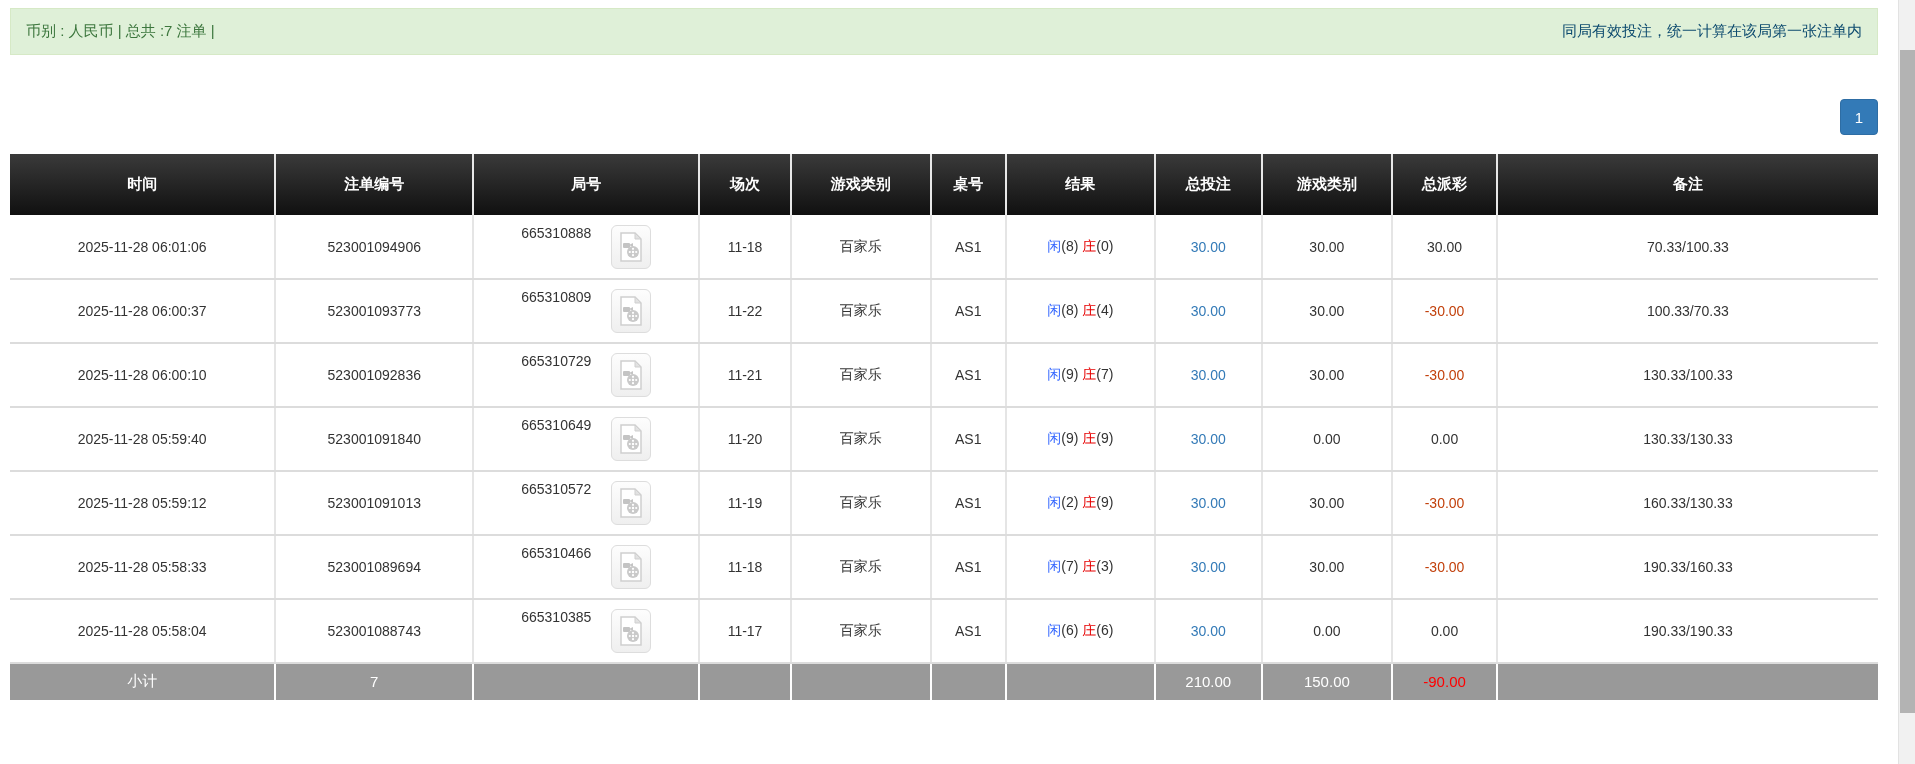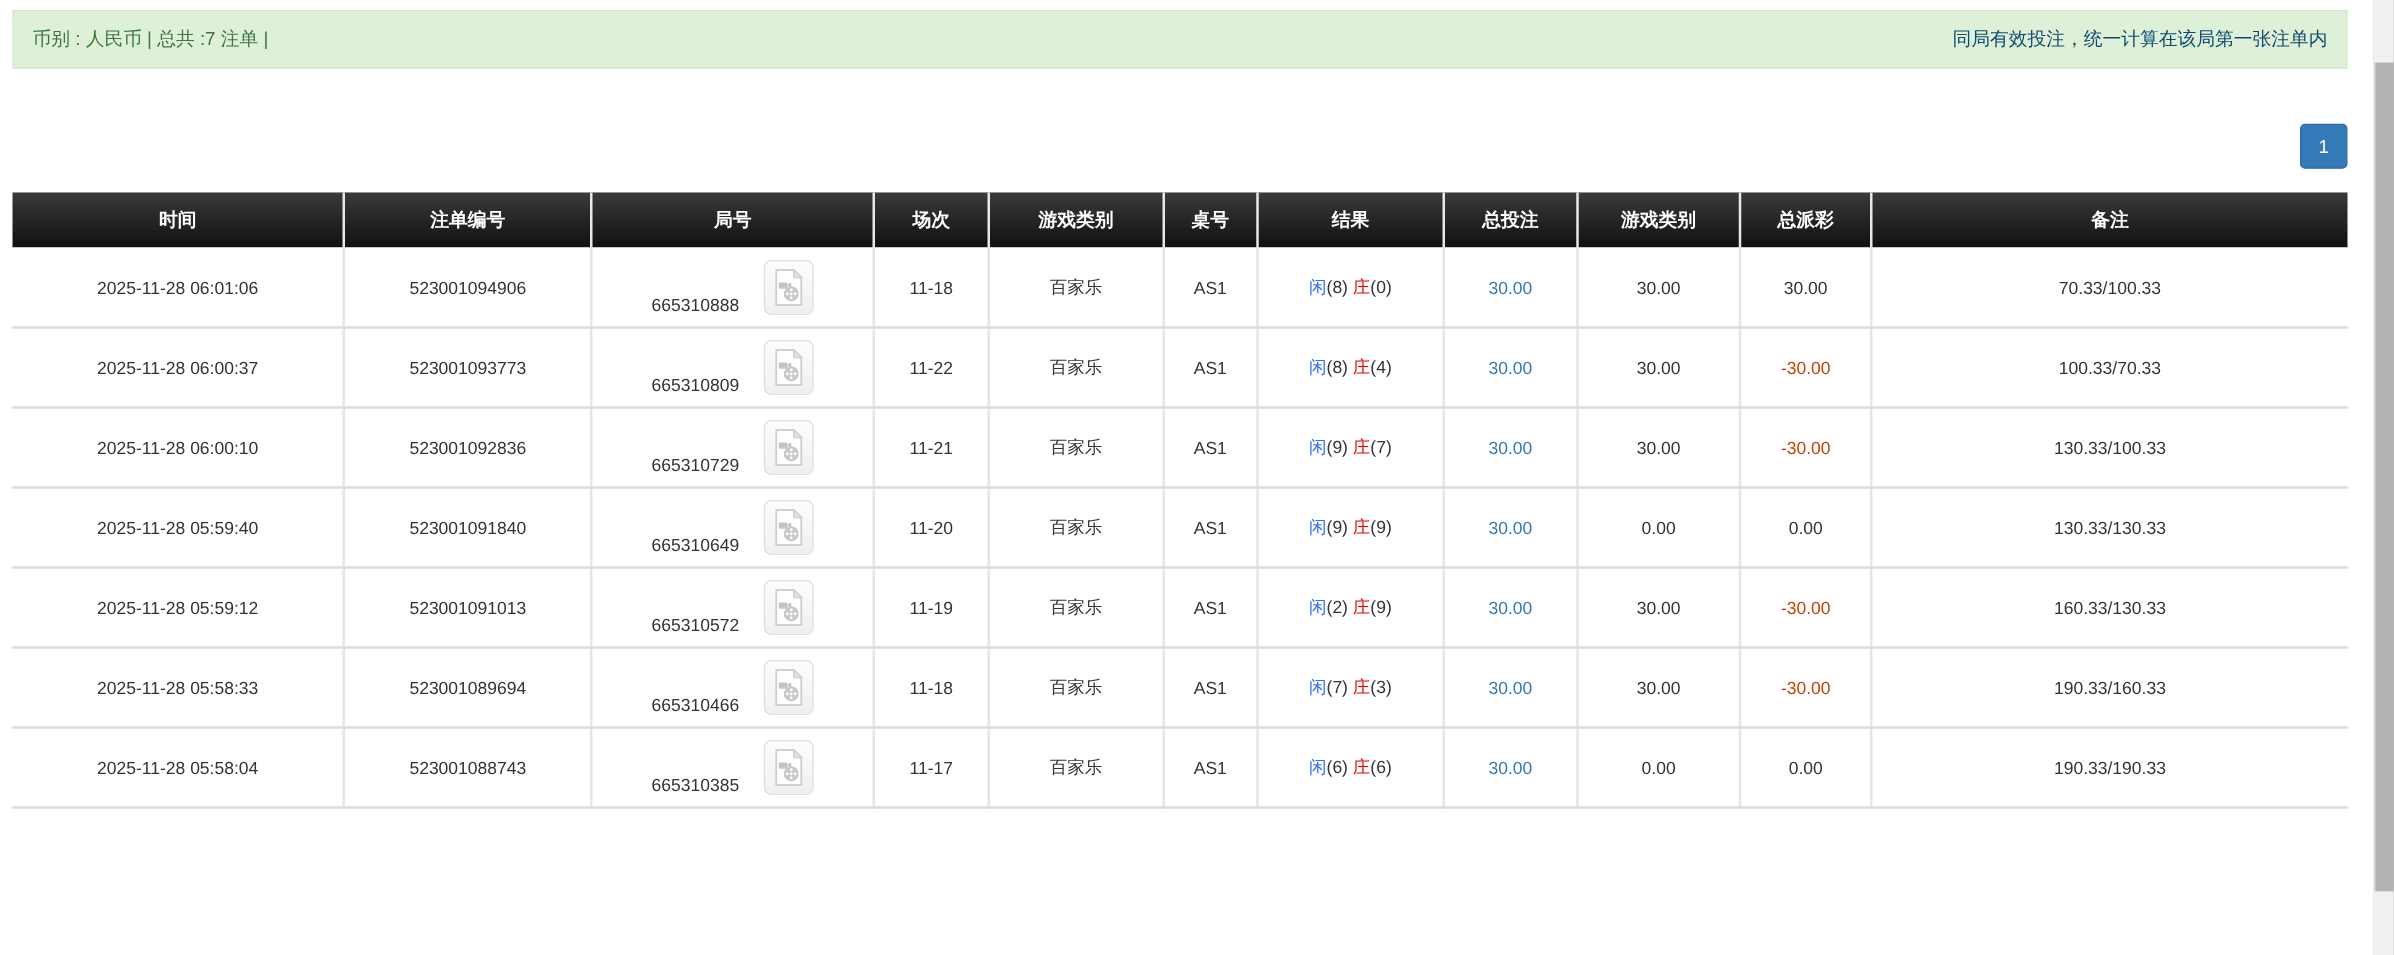--- a/index.html
+++ b/index.html
@@ -15,27 +15,27 @@
 
   
   .pagination-row { display: flex; justify-content: flex-end; margin-top: 44px; height: 36px; }
   .page-btn { min-width: 38px; height: 36px; background: #337ab7; border: 1px solid #2e6da4;
     border-radius: 4px; color: #fff; font-size: 15px; display: flex; align-items: center;
     justify-content: center; cursor: pointer; font-family: inherit; }
 
   
   table { width: 100%; border-collapse: collapse; margin-top: 19px; text-align: center; table-layout: fixed; }
   thead th { background: linear-gradient(#3a3a3a, #101010); color: #fff; font-weight: bold;
-    font-size: 15px; height: 44px; border-right: 2px solid #e8e8e8; }
+    font-size: 15px; height: 61px; border-right: 2px solid #e8e8e8; }
   thead th:last-child { border-right: none; }
   tbody td { height: 64px; font-size: 14px; color: #333; border-right: 2px solid #e5e5e5;
     border-bottom: 2px solid #dcdcdc; background: #fff; vertical-align: middle; }
   tbody td:last-child { border-right: none; }
 
-  .round-wrap { display: flex; align-items: flex-end; justify-content: center; gap: 20px; }
+  .round-wrap { display: flex; align-items: flex-start; justify-content: center; gap: 20px; }
   .video-btn { width: 40px; height: 44px; border: 1px solid #ddd; border-radius: 6px;
     background: linear-gradient(#fdfdfd, #efefef); display: inline-flex; align-items: center;
     justify-content: center; cursor: pointer; }
   .blue-link { color: #337ab7; text-decoration: none; cursor: pointer; }
   .player { color: #3366ff; }
   .banker { color: #e60000; }
   .score { color: #333; }
   .neg { color: #c2410c; }
 
   
@@ -306,19 +306,32 @@
           <td>百家乐</td>
           <td>AS1</td>
           <td><span class="player">闲</span><span class="score">(6)</span> <span class="banker">庄</span><span class="score">(6)</span></td>
           <td><a class="blue-link">30.00</a></td>
           <td>0.00</td>
           <td>0.00</td>
           <td>190.33/190.33</td>
         </tr>
       </tbody>
     <tbody>
+      <tr class="summary-row">
+        <td>小计</td>
+        <td>7</td>
+        <td></td>
+          <td></td>
+        <td></td>
+          <td></td>
+        <td></td>
+        <td>210.00</td>
+        <td>150.00</td>
+        <td class="neg-cell">-90.00</td>
+        <td></td>
+      </tr>
     </tbody>
   </table>
 </div>
 
 <div class="scrollbar">
   <div class="thumb"></div>
 </div>
 
 </body></html>

